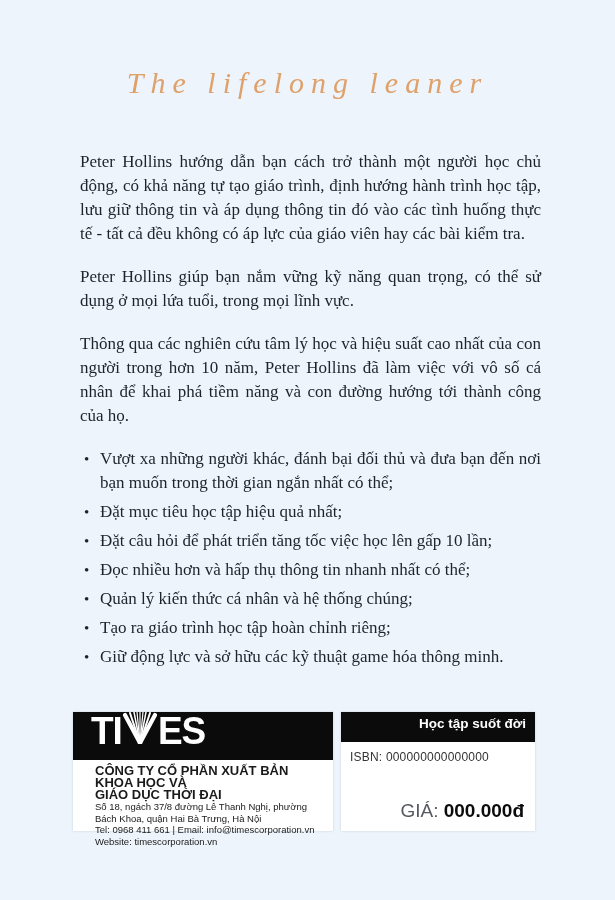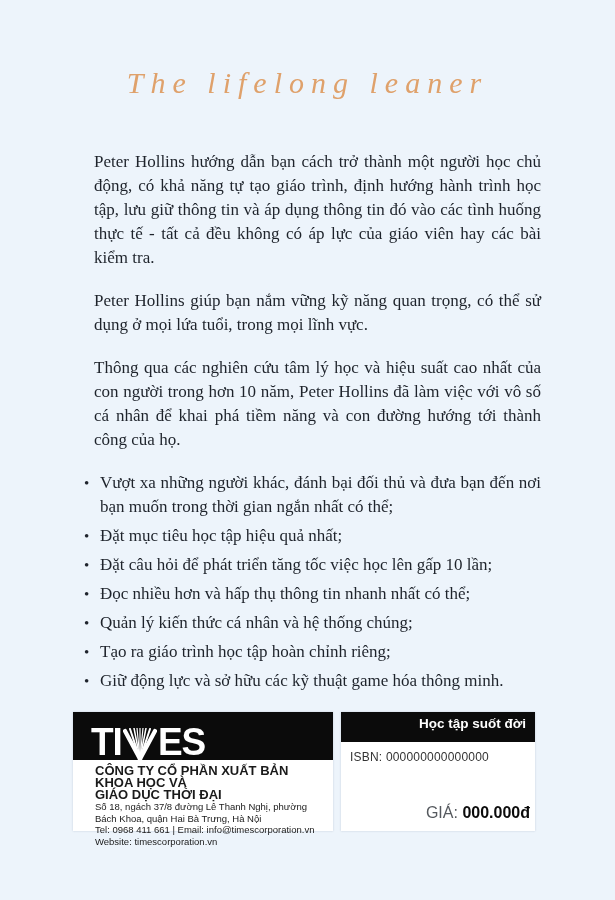--- a/index.html
+++ b/index.html
@@ -24,21 +24,21 @@
     letter-spacing: 7px;
     color: #dfa16b;
   }
 
   .content {
     padding: 36px 74px 0 78px;
     font-size: 17px;
     line-height: 24px;
     text-align: justify;
   }
-  .content p { margin: 0 0 19px 16px; }
+  .content p { margin: 0 0 19px 2px; }
 
   .benefits-heading {
     font-weight: bold;
     margin: 0 0 5px 8px !important;
     text-align: left;
   }
   .bullet-list { margin: 0; padding: 0; list-style: none; }
   .bullet-item {
     display: flex;
     margin-bottom: 5px;
@@ -60,21 +60,21 @@
   }
   .publisher-box {
     width: 260px; height: 119px;
     background: #ffffff;
     box-shadow: 0 0 2px rgba(120,140,160,.35);
   }
   .logo-bar {
     height: 48px;
     background: #0b0b0b;
     display: flex;
-    align-items: flex-end;
+    align-items: flex-start;
     padding-left: 18px;
     color: #ffffff;
   }
   .logo-letters {
     font-family: "Liberation Sans", sans-serif;
     font-weight: bold;
     font-size: 37px;
     line-height: 1;
     letter-spacing: -1px;
     transform: scaleY(1.05);
@@ -105,22 +105,22 @@
     padding-right: 9px;
   }
   .isbn {
     padding: 8px 0 0 9px;
     font-size: 12px;
     color: #333333;
     letter-spacing: 0.2px;
   }
   .price-line {
     position: absolute;
-    right: 5px; bottom: 9px;
-    font-size: 16px;
+    right: 11px; bottom: 9px;
+    font-size: 19px;
   }
   .price-label { color: #55595e; }
   .price-value { font-weight: bold; color: #0b0b0b; }
 </style>
 </head>
 <body>
 
 <div class="page">
 
   <h1 class="title">The lifelong leaner</h1>

